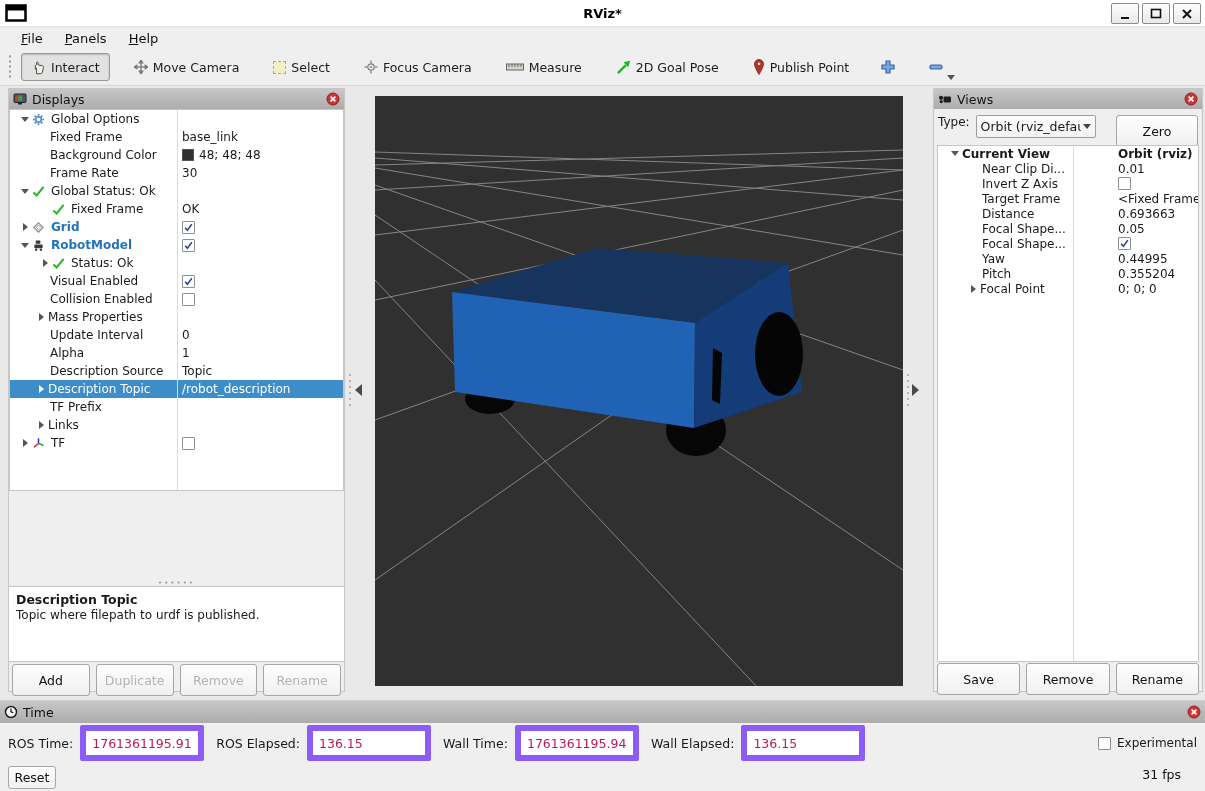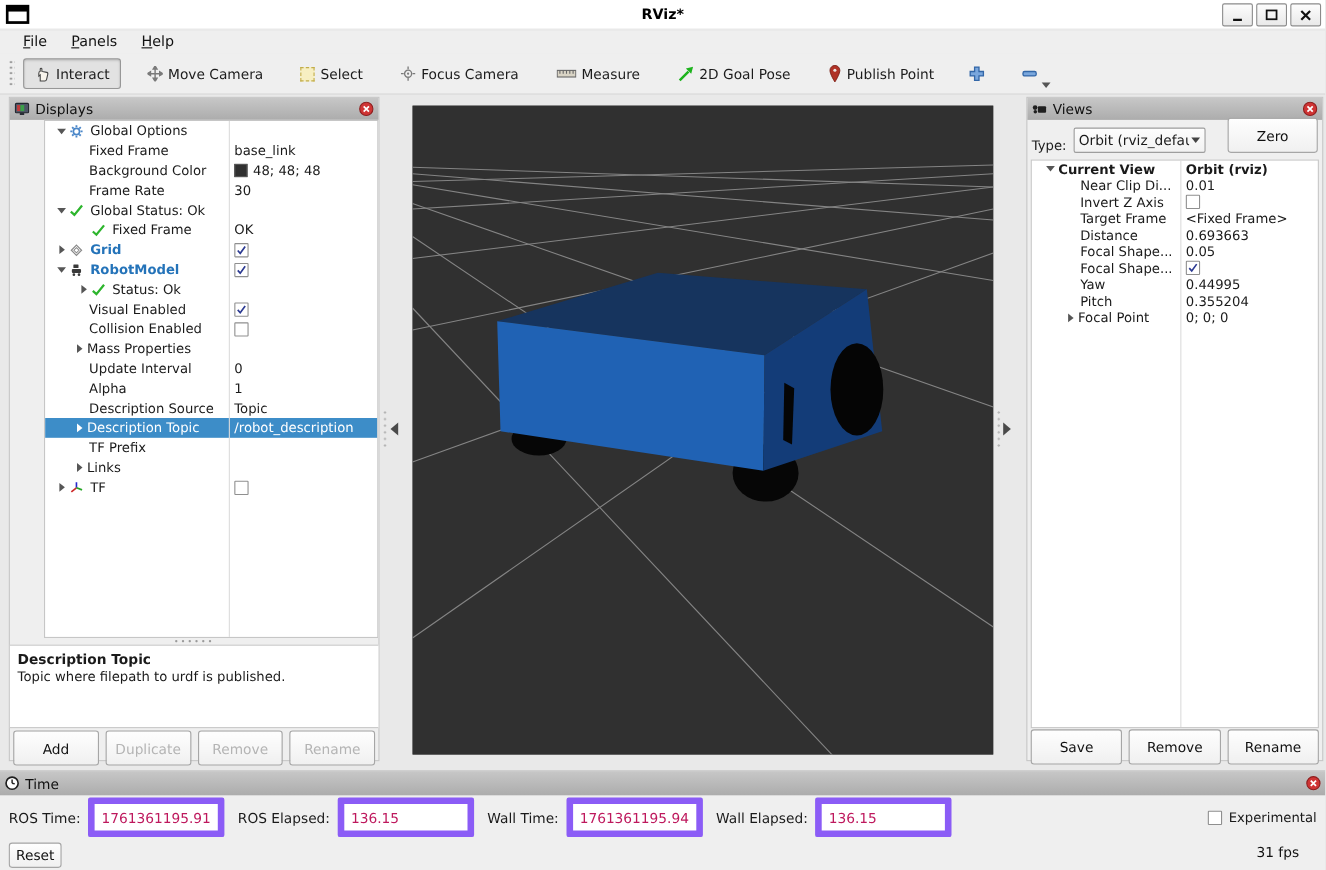--- a/index.html
+++ b/index.html
@@ -30,21 +30,21 @@
   
   .panel { position:absolute; background:#efefef; border:1px solid #c6c6c6; }
   .phead { position:absolute; top:0; left:0; right:0; height:20px; background:linear-gradient(#c7c7c7,#acacac); display:flex; align-items:center; gap:5px; padding:0 4px; font-size:12.5px; color:#101010;justify-content:flex-end; }
   .phead .sp { flex:1; }
   .closebtn { width:14px; height:14px; display:flex; }
 
   
   .tree { position:absolute; left:0; right:0; background:#fff; border:1px solid #c6c6c6; overflow:hidden; }
   .colline { position:absolute; top:0; bottom:0; width:1px; background:#dcdcdc; }
   .trow { display:flex; height:18px; align-items:center; }
-  .vrow { display:flex; height:15px; align-items:center; }
+  .vrow { display:flex; height:15px; align-items:center;gap:40px; }
   .lcell { flex:none; display:flex; align-items:center; height:100%; overflow:hidden; }
   .trow .lcell { width:167px; }
   .vrow .lcell { width:135px; }
   .vcell { flex:1; display:flex; align-items:center; height:100%; padding-left:5px; overflow:hidden; white-space:nowrap; }
   .exp { width:14px; flex:none; display:flex; justify-content:center; align-items:center; }
   .tri-d { width:0; height:0; border-left:4px solid transparent; border-right:4px solid transparent; border-top:5px solid #565656; }
   .tri-r { width:0; height:0; border-top:4px solid transparent; border-bottom:4px solid transparent; border-left:5px solid #565656; }
   .ticon { width:13px; height:13px; flex:none; margin-right:6px; }
   .tlabel { white-space:nowrap; overflow:hidden; }
   .dname { color:#2473b9; font-weight:bold; }
@@ -52,38 +52,38 @@
   .ind1s { padding-left:28px; } .indstat { padding-left:42px; }
   .vind0 { padding-left:10px; } .vind1 { padding-left:44px; } .vind1e { padding-left:28px; }
   .sel { background:#3d8dc8; }
   .sel .tlabel, .sel .vcell { color:#fff; }
   .cb { width:13px; height:13px; flex:none; border:1px solid #8f8f8f; border-radius:1px; background:#fff; display:flex; align-items:center; justify-content:center; }
   .swatch { width:12px; height:12px; background:#303030; border:1px solid #555; margin-right:5px; flex:none; }
   .boldtxt { font-weight:bold; }
 
   
   #displays { left:8px; top:88px; width:337px; height:604px; }
-  #displays .tree { top:20px; height:471px;margin-left:31px; }
+  #displays .tree { top:20px; height:382px; }
   .splitdots { position:absolute; top:491px; left:0; right:0; height:6px; text-align:center; color:#9a9a9a; font-size:7px; line-height:6px; letter-spacing:2px; }
   .descbox { position:absolute; top:497px; left:0; right:0; height:76px; background:#fff; border-top:1px solid #c6c6c6; border-bottom:1px solid #c6c6c6; padding:5px 7px; }
   .descbox .dtitle { font-weight:bold; font-size:12.5px; }
   .descbox .dbody { font-size:12px; margin-top:1px; }
   .btnrow { position:absolute; bottom:3px; left:3px; right:3px; height:24px; display:flex; gap:6px; }
   .qbtn { flex:1; height:32px; border:1px solid #a6a6a6; border-radius:3px; background:linear-gradient(#fefefe,#f0f0f0); font-size:12.5px; color:#111; display:flex; align-items:center; justify-content:center; }
   .qbtn.disabled { color:#b4b4b4; }
 
   
   #viewport { position:absolute; left:375px; top:96px; width:528px; height:590px; background:#303030; }
   .split-arrow-l { position:absolute; left:355px; top:384px; width:0; height:0; border-top:6px solid transparent; border-bottom:6px solid transparent; border-right:7px solid #4a4a4a; }
   .split-arrow-r { position:absolute; left:912px; top:384px; width:0; height:0; border-top:6px solid transparent; border-bottom:6px solid transparent; border-left:7px solid #4a4a4a; }
   .split-dots-v { position:absolute; width:4px; height:36px; top:372px; background-image:radial-gradient(circle,#b5b5b5 1px,transparent 1.2px); background-size:4px 6px; }
 
   
   #views { left:933px; top:88px; width:270px; height:604px; }
-  .typerow { position:absolute; top:26px; left:4px; right:4px; height:24px; display:flex; align-items:flex-end; gap:6px; }
+  .typerow { position:absolute; top:26px; left:4px; right:4px; height:24px; display:flex; align-items:flex-start; gap:6px; }
   .combo { width:120px; height:23px; border:1px solid #9e9e9e; border-radius:2px; background:linear-gradient(#fdfdfd,#f2f2f2); display:flex; align-items:center; padding:0 4px; }
   .combo .ctext { flex:1; overflow:hidden; white-space:nowrap; font-size:12.5px; }
   .combo .carrow { width:0; height:0; border-left:4px solid transparent; border-right:4px solid transparent; border-top:5px solid #444; margin-left:2px; }
   #zero-btn { flex:1; max-width:82px; margin-left:auto; }
   #views .tree { top:56px; height:517px; left:3px; right:3px; }
   #views .btnrow { bottom:4px; }
 
   
   #timepanel { position:absolute; left:0; top:700px; width:1205px; height:91px; background:#efefef; border-top:1px solid #cfcfcf; }
   #timepanel .phead { height:22px; }

